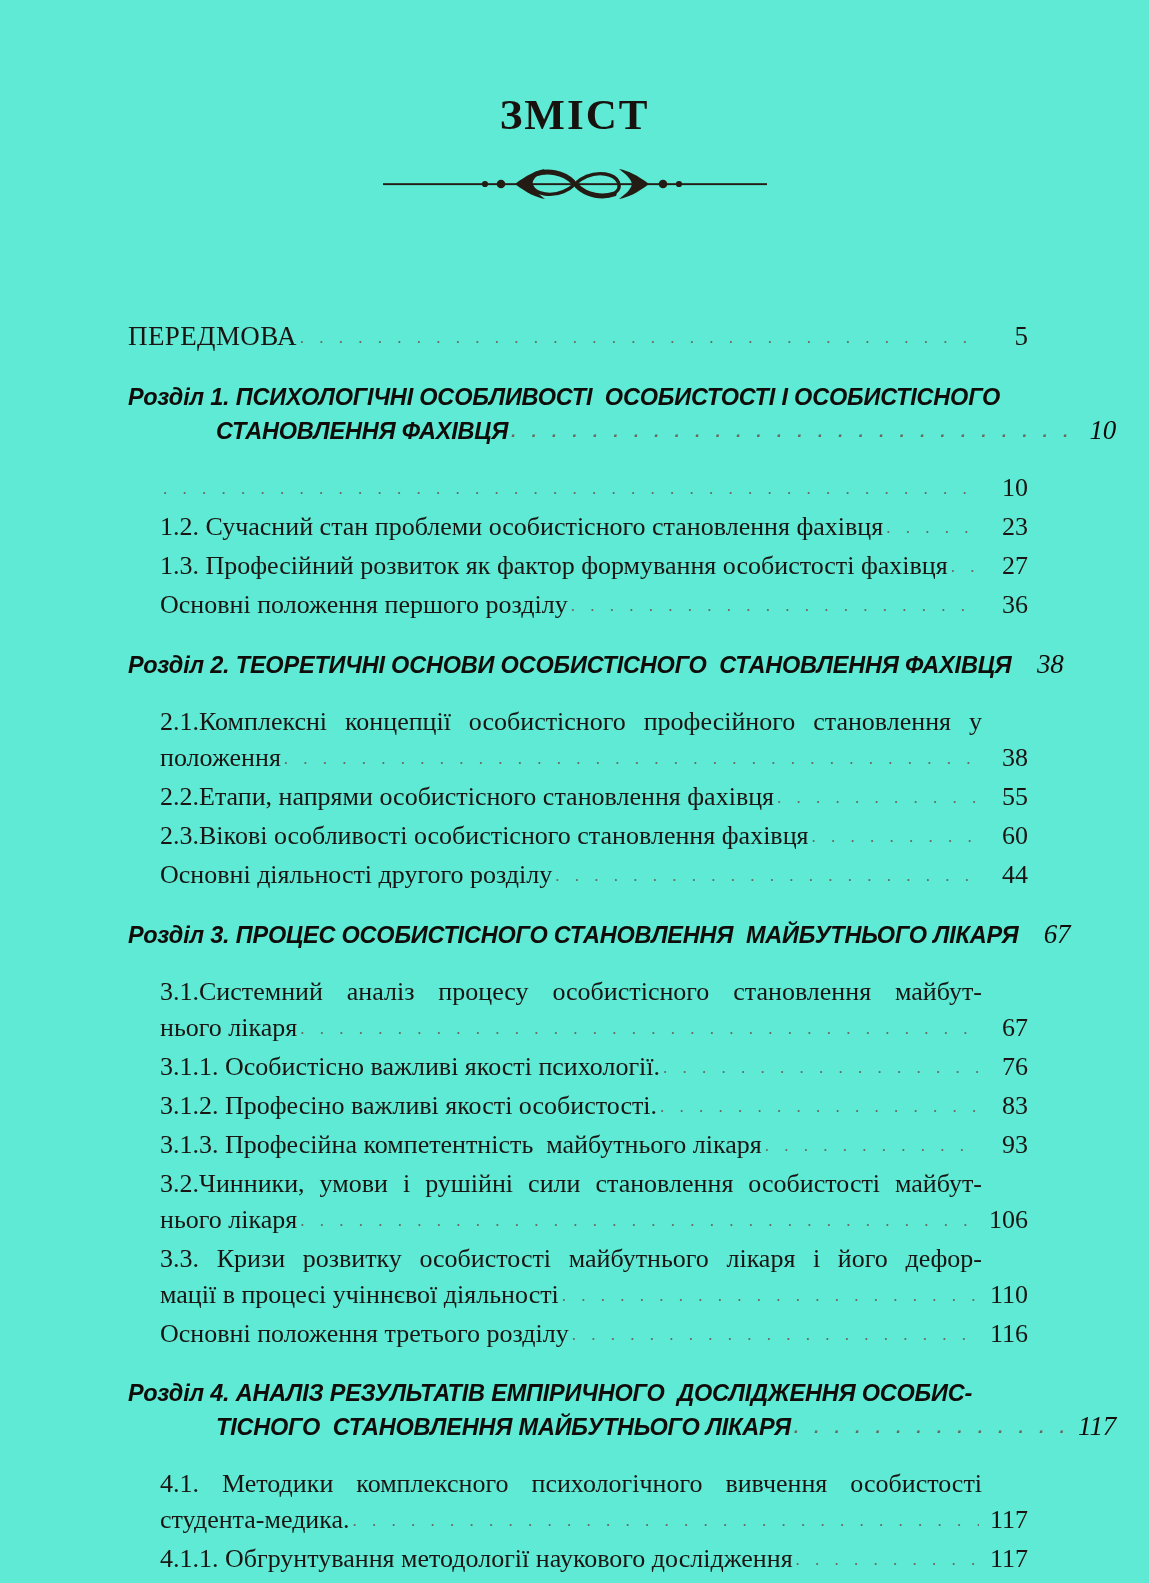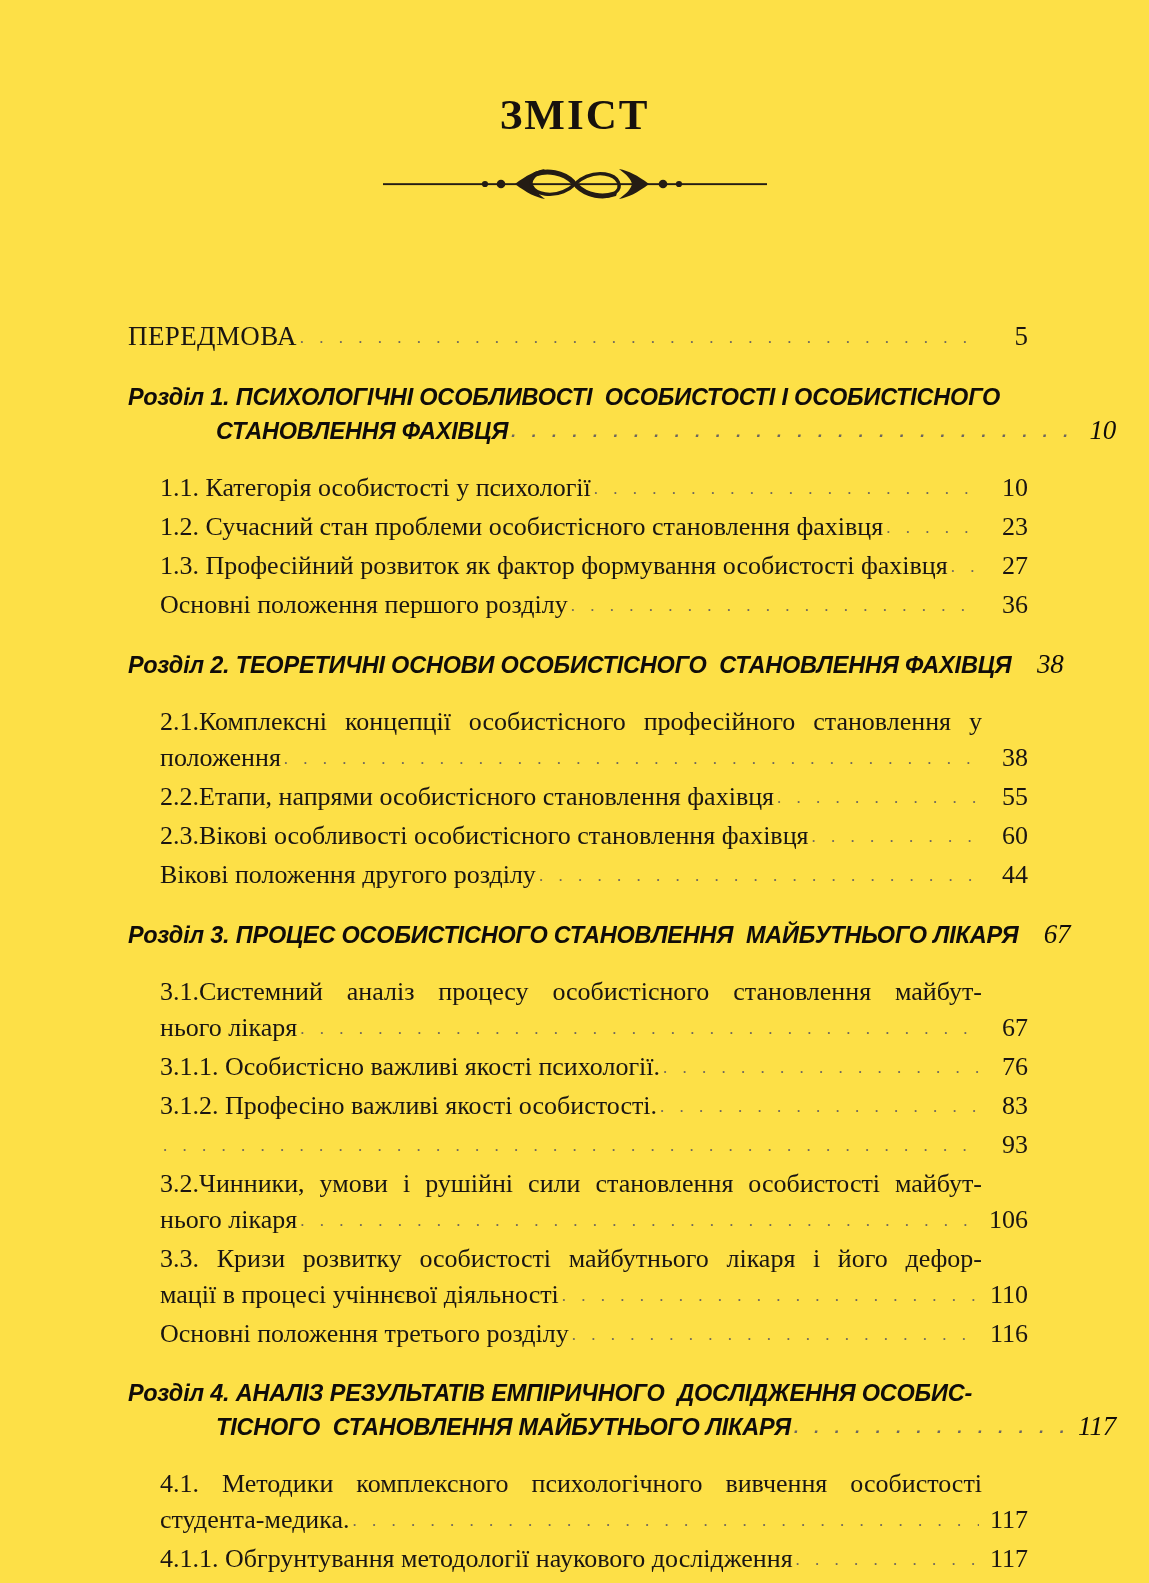--- a/index.html
+++ b/index.html
@@ -13,21 +13,21 @@
     position: relative;
     font-family: "Liberation Serif", "DejaVu Serif", serif;
     color: #1a1512;
     overflow: hidden;
   }
 
   .page {
     width: 1149px;
     height: 1583px;
     position: relative;
-    background: #fde047;
+    background: #5eead4;
   }
 
   
   .title-block {
     padding-top: 92px;
     text-align: center;
   }
   .doc-title {
     font-family: "Liberation Serif", "DejaVu Serif", serif;
     font-size: 43px;
@@ -192,21 +192,20 @@
       <div class="row chapter-cont">
         <span class="txt">СТАНОВЛЕННЯ ФАХІВЦЯ</span>
         <span class="leader">. . . . . . . . . . . . . . . . . . . . . . . . . . . . . . . . . . . . . . . . . . . . . . . . . . . . . . . . . . . . . . . . . . . . . . . .</span>
         <span class="pg">10</span>
       </div>
     </div>
     <div class="gap-after-chapter"></div>
 
     <div class="entry lvl-sub">
       <div class="row">
-        <span class="txt">1.1. Категорія особистості у психології</span>
         <span class="leader">. . . . . . . . . . . . . . . . . . . . . . . . . . . . . . . . . . . . . . . . . . . . . . . . . . . . . . . . . . . . . . . . . . . . . . . .</span>
         <span class="pg">10</span>
       </div>
     </div>
     <div class="entry lvl-sub">
       <div class="row">
         <span class="txt">1.2. Сучасний стан проблеми особистісного становлення фахівця</span>
         <span class="leader">. . . . . . . . . . . . . . . . . . . . . . . . . . . . . . . . . . . . . . . . . . . . . . . . . . . . . . . . . . . . . . . . . . . . . . . .</span>
         <span class="pg">23</span>
       </div>
@@ -256,21 +255,21 @@
     </div>
     <div class="entry lvl-sub">
       <div class="row">
         <span class="txt">2.3.Вікові особливості особистісного становлення фахівця</span>
         <span class="leader">. . . . . . . . . . . . . . . . . . . . . . . . . . . . . . . . . . . . . . . . . . . . . . . . . . . . . . . . . . . . . . . . . . . . . . . .</span>
         <span class="pg">60</span>
       </div>
     </div>
     <div class="entry lvl-sub">
       <div class="row">
-        <span class="txt">Вікові положення другого розділу</span>
+        <span class="txt">Основні діяльності другого розділу</span>
         <span class="leader">. . . . . . . . . . . . . . . . . . . . . . . . . . . . . . . . . . . . . . . . . . . . . . . . . . . . . . . . . . . . . . . . . . . . . . . .</span>
         <span class="pg">44</span>
       </div>
     </div>
 
     <div class="gap-before-chapter"></div>
     <div class="entry lvl-chapter">
       <div class="row">
         <span class="txt">Розділ 3. ПРОЦЕС ОСОБИСТІСНОГО СТАНОВЛЕННЯ  МАЙБУТНЬОГО ЛІКАРЯ</span>
         <span class="leader">. . . . . . . . . . . . . . . . . . . . . . . . . . . . . . . . . . . . . . . . . . . . . . . . . . . . . . . . . . . . . . . . . . . . . . . .</span>
@@ -299,20 +298,21 @@
     </div>
     <div class="entry lvl-sub">
       <div class="row">
         <span class="txt">3.1.2. Професіно важливі якості особистості.</span>
         <span class="leader">. . . . . . . . . . . . . . . . . . . . . . . . . . . . . . . . . . . . . . . . . . . . . . . . . . . . . . . . . . . . . . . . . . . . . . . .</span>
         <span class="pg">83</span>
       </div>
     </div>
     <div class="entry lvl-sub">
       <div class="row">
+        <span class="txt">3.1.3. Професійна компетентність  майбутнього лікаря</span>
         <span class="leader">. . . . . . . . . . . . . . . . . . . . . . . . . . . . . . . . . . . . . . . . . . . . . . . . . . . . . . . . . . . . . . . . . . . . . . . .</span>
         <span class="pg">93</span>
       </div>
     </div>
     <div class="entry lvl-sub">
       <div class="jline">
         <span class="jtxt">3.2.Чинники, умови і рушійні сили становлення особистості майбут-</span>
         <span class="pg"></span>
       </div>
       <div class="row">

